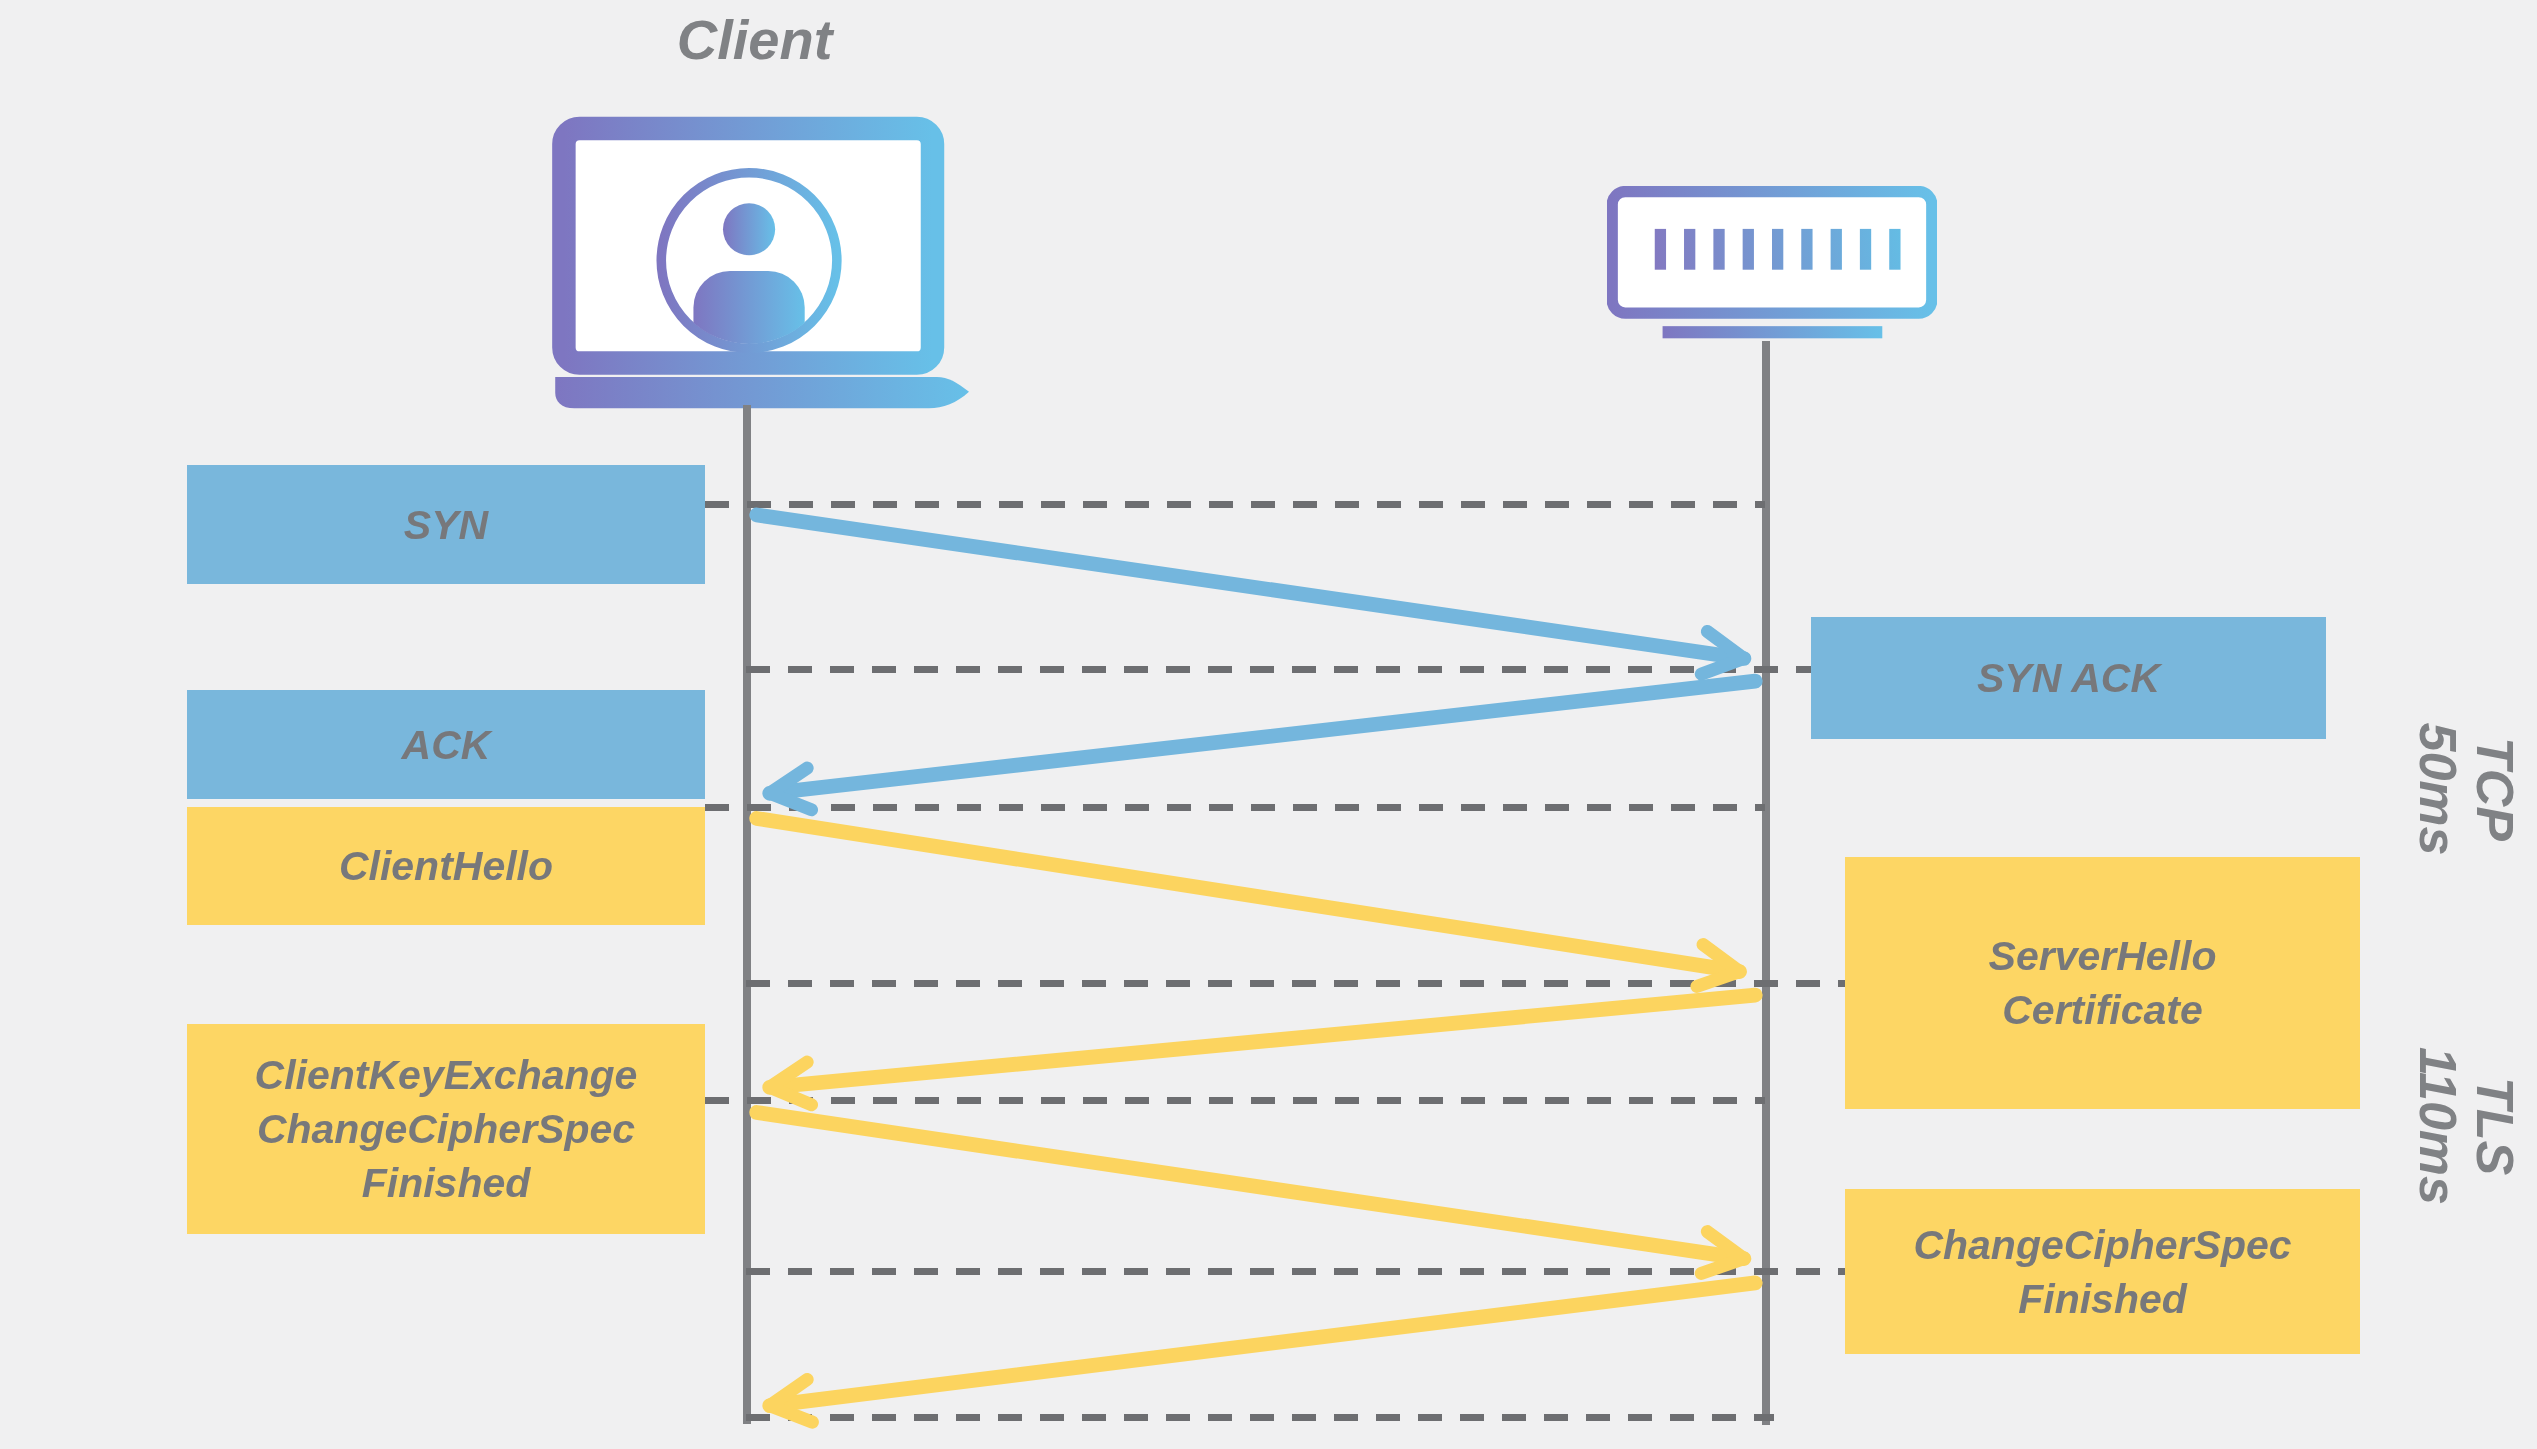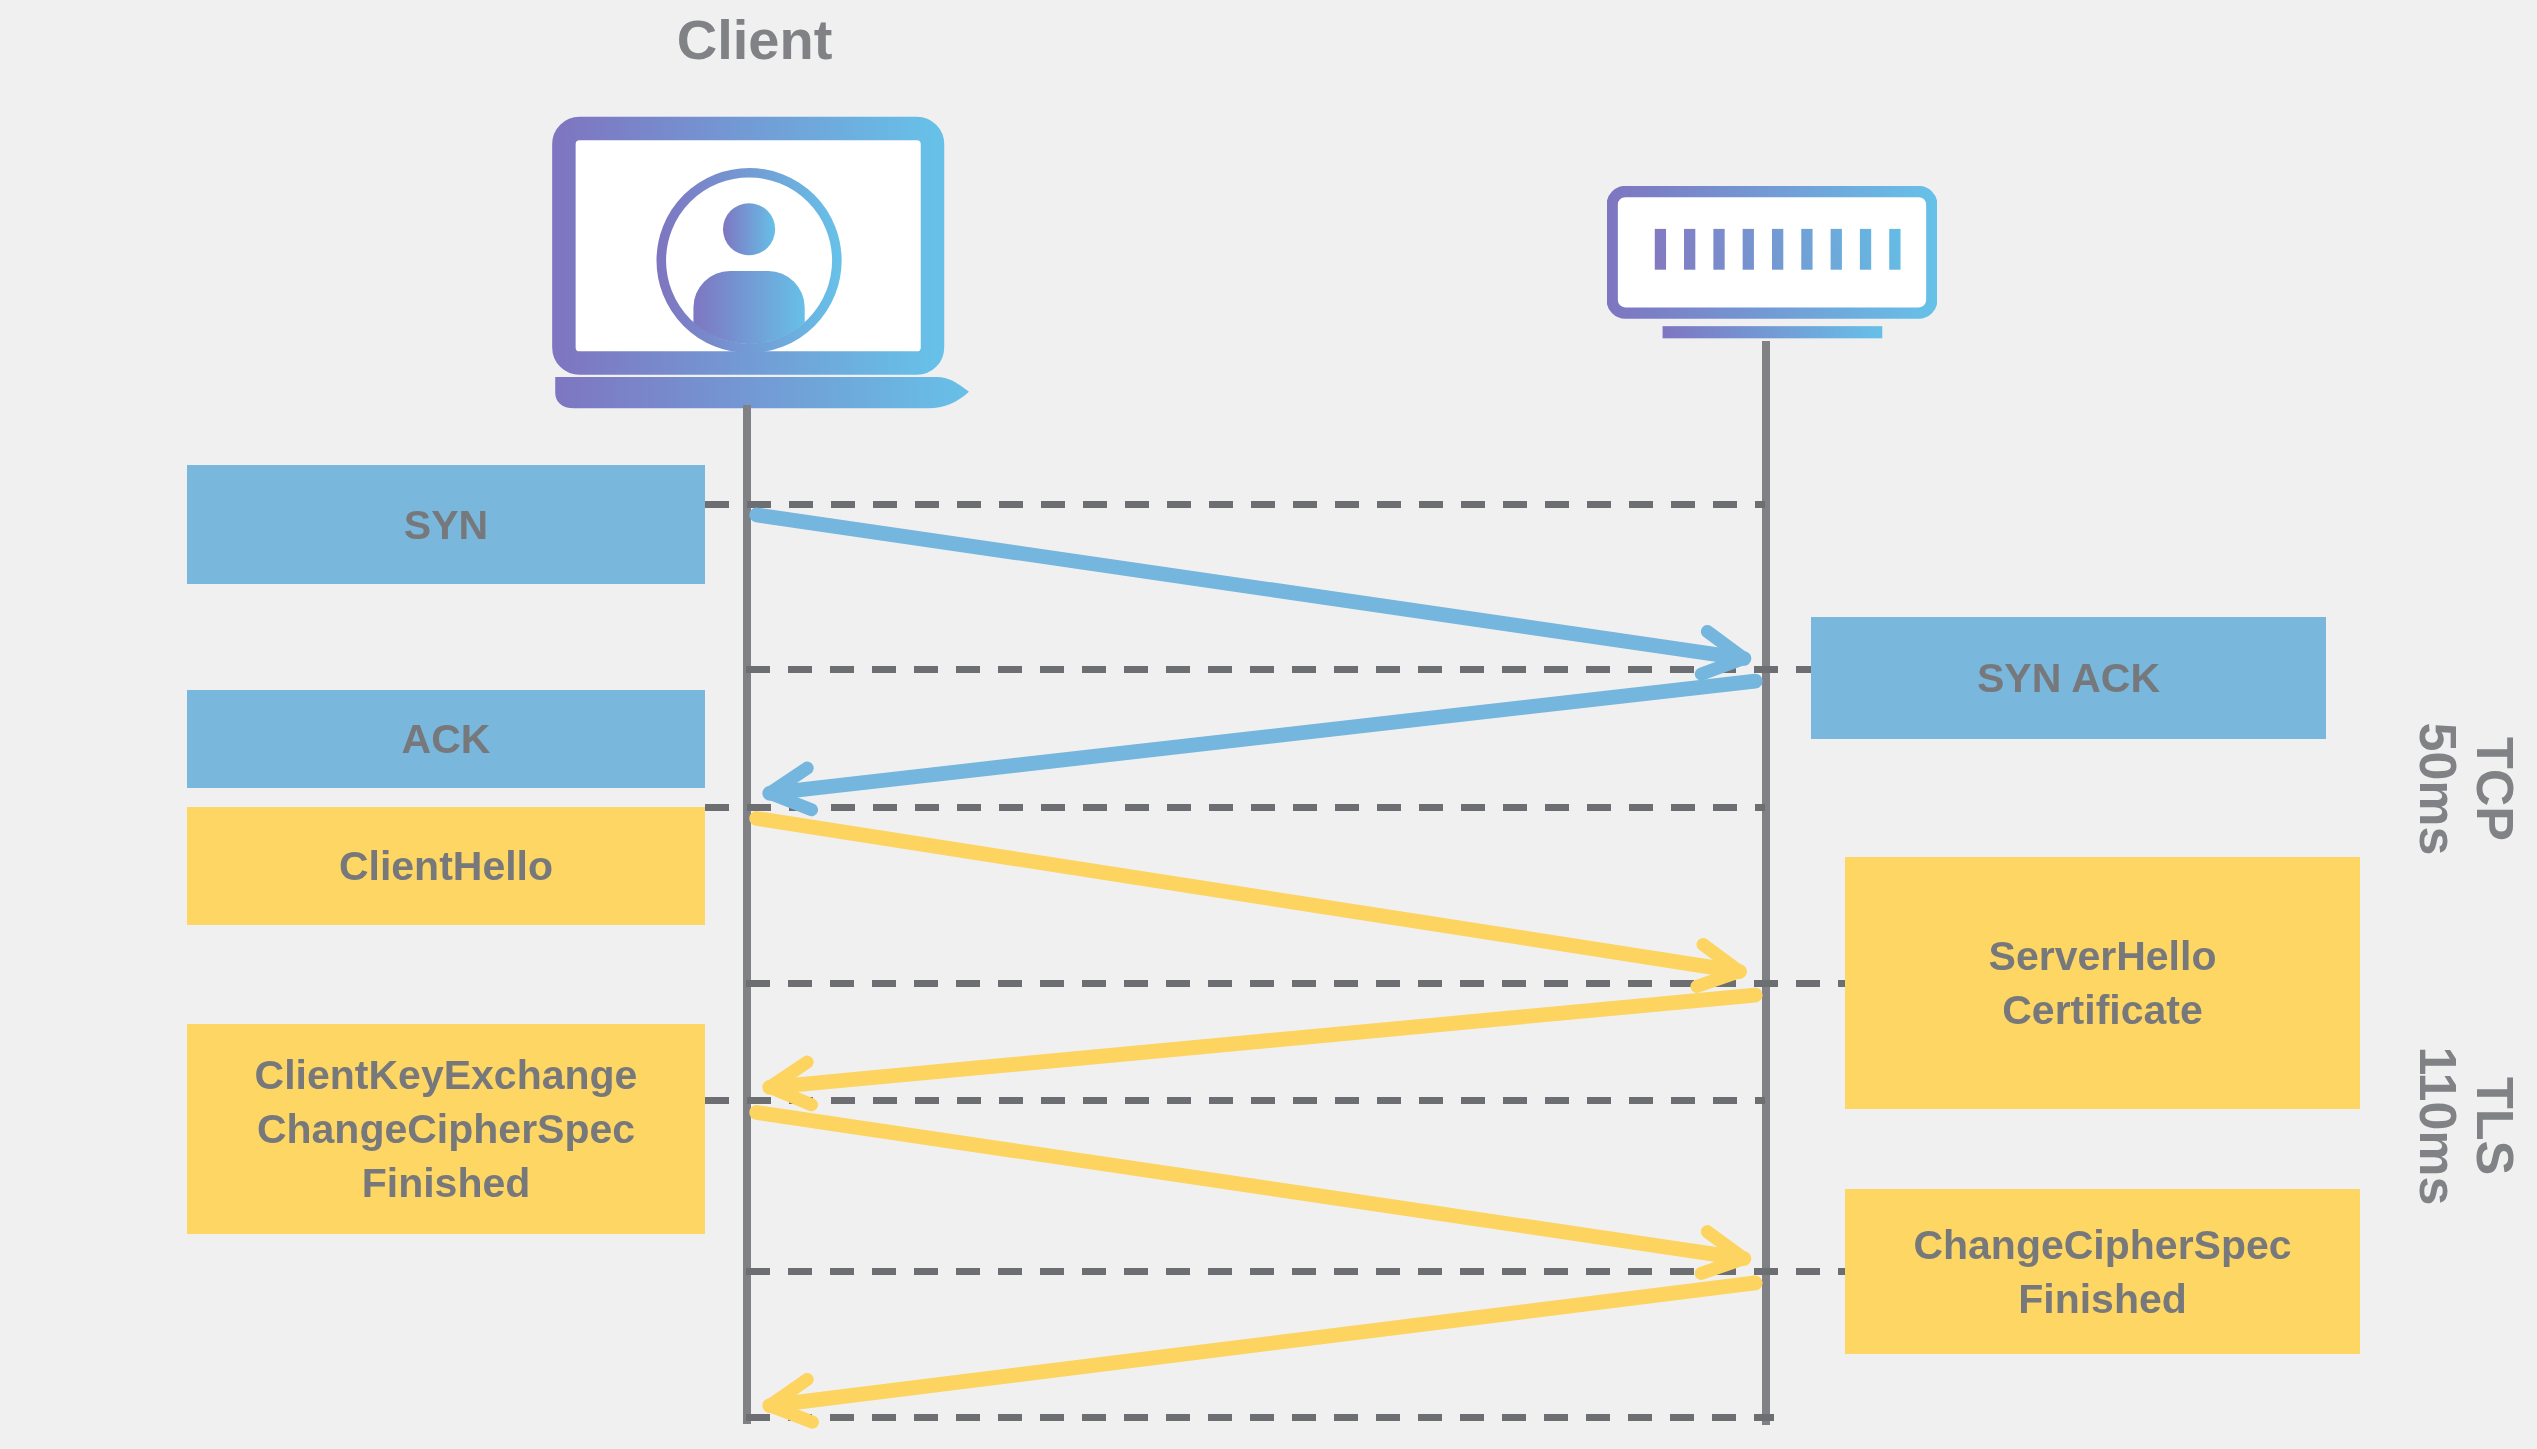--- a/index.html
+++ b/index.html
@@ -8,21 +8,21 @@
     --tls-yellow:#fdd664;
     --text-gray:#77787b;
     --header-gray:#808285;
     --line-gray:#6d6e71;
     --life-gray:#808184;
     --arrow-blue:#74b6dd;
     --arrow-yellow:#fcd45f;
   }
   html,body{margin:0;padding:0;}
   body{background:var(--bg);font-family:"Liberation Sans", sans-serif;}
-  #canvas{position:relative;width:2538px;height:1450px;background:var(--bg);overflow:hidden;}
+  #canvas{position:relative;width:2538px;height:1450px;background:var(--bg);overflow:hidden;font-style:italic;}
 
   .actor-label{
     position:absolute;
     font-size:56px;
     font-weight:700;
     color:var(--header-gray);
     text-align:center;
     width:435px;
     letter-spacing:0px;
   }
@@ -144,21 +144,21 @@
   <div class="dash" style="left:746px;top:1414px;width:1028px;"></div>
 
   <div class="msg-box tcp" style="left:187px;top:465px;width:518px;height:119px;">
     <span>SYN</span>
   </div>
 
   <div class="msg-box tcp" style="left:1811px;top:609px;width:515px;height:122px;margin-top:8px;">
     <span>SYN ACK</span>
   </div>
 
-  <div class="msg-box tcp" style="left:187px;top:690px;width:518px;height:98px;">
+  <div class="msg-box tcp" style="left:187px;top:690px;width:518px;height:109px;">
     <span>ACK</span>
   </div>
 
   <div class="msg-box tls" style="left:187px;top:807px;width:518px;height:118px;">
     <span>ClientHello</span>
   </div>
 
   <div class="msg-box tls" style="left:1845px;top:857px;width:515px;height:252px;">
     <span>ServerHello</span>
     <span>Certificate</span>

